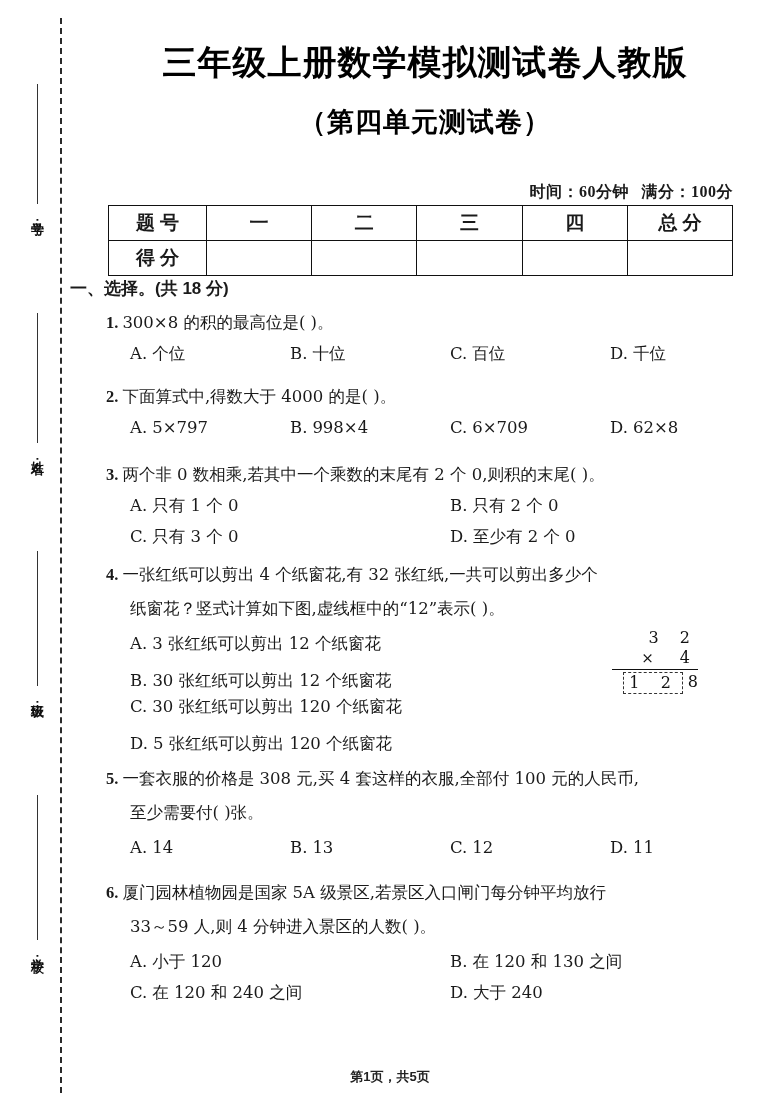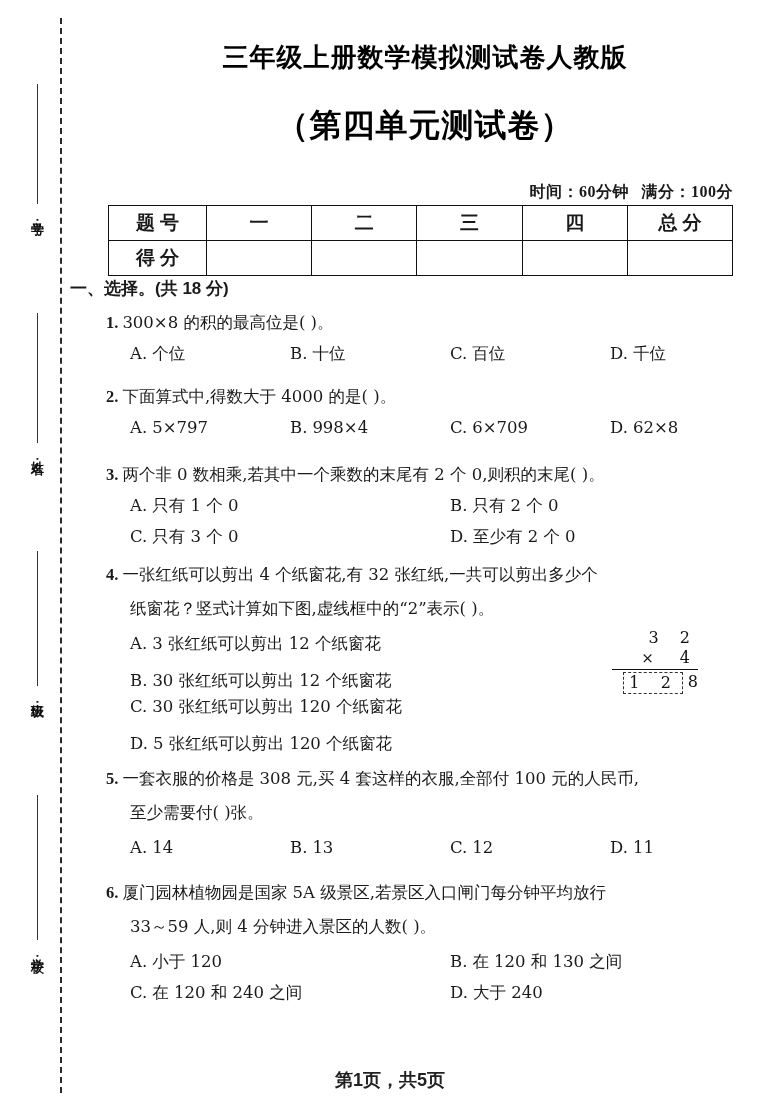--- a/index.html
+++ b/index.html
@@ -49,34 +49,34 @@
 
   
   .doc-title {
     position: absolute;
     left: 95px;
     top: 40px;
     width: 660px;
     text-align: center;
     font-family: "DejaVu Serif", "Liberation Serif", serif;
     font-weight: bold;
-    font-size: 26px;
+    font-size: 34px;
     letter-spacing: 1px;
     color: #000;
     white-space: nowrap;
   }
   .doc-subtitle {
     position: absolute;
     left: 95px;
     top: 104px;
     width: 660px;
     text-align: center;
     font-family: "DejaVu Serif", "Liberation Serif", serif;
     font-weight: bold;
-    font-size: 32px;
+    font-size: 27px;
     letter-spacing: 1px;
     color: #000;
     white-space: nowrap;
   }
 
   
   .exam-meta {
     position: absolute;
     right: 47px;
     top: 182px;
@@ -176,21 +176,21 @@
 
   
   .footer {
     position: absolute;
     left: 0;
     top: 1068px;
     width: 780px;
     text-align: center;
     font-family: "Liberation Sans", "DejaVu Sans", sans-serif;
     font-weight: bold;
-    font-size: 18px;
+    font-size: 13px;
     color: #222;
   }
 </style>
 </head>
 <body>
 
 <div id="page">
 
   <div class="dashed-line"></div>
 
@@ -269,21 +269,21 @@
     <div class="opt-row cols2">
       <div class="opt"><span class="lbl">C.</span><span>只有 3 个 0</span></div>
       <div class="opt"><span class="lbl">D.</span><span>至少有 2 个 0</span></div>
     </div>
   </div>
 
   <div class="q-block" style="top:562px;">
     <div class="q-stem">
       <span class="q-num">4.</span><span>一张红纸可以剪出 4 个纸窗花,有 32 张红纸,一共可以剪出多少个</span>
     </div>
-    <div class="q-stem q-cont" style="margin-top:9px;">纸窗花？竖式计算如下图,虚线框中的“2”表示(        )。</div>
+    <div class="q-stem q-cont" style="margin-top:9px;">纸窗花？竖式计算如下图,虚线框中的“12”表示(        )。</div>
     <div class="opt-row" style="margin-top:11px;">
       <div class="opt"><span class="lbl">A.</span><span>3 张红纸可以剪出 12 个纸窗花</span></div>
     </div>
     <div class="opt-row" style="margin-top:13px;">
       <div class="opt"><span class="lbl">B.</span><span>30 张红纸可以剪出 12 个纸窗花</span></div>
     </div>
     <div class="opt-row" style="margin-top:2px;">
       <div class="opt"><span class="lbl">C.</span><span>30 张红纸可以剪出 120 个纸窗花</span></div>
     </div>
     <div class="opt-row" style="margin-top:13px;">

